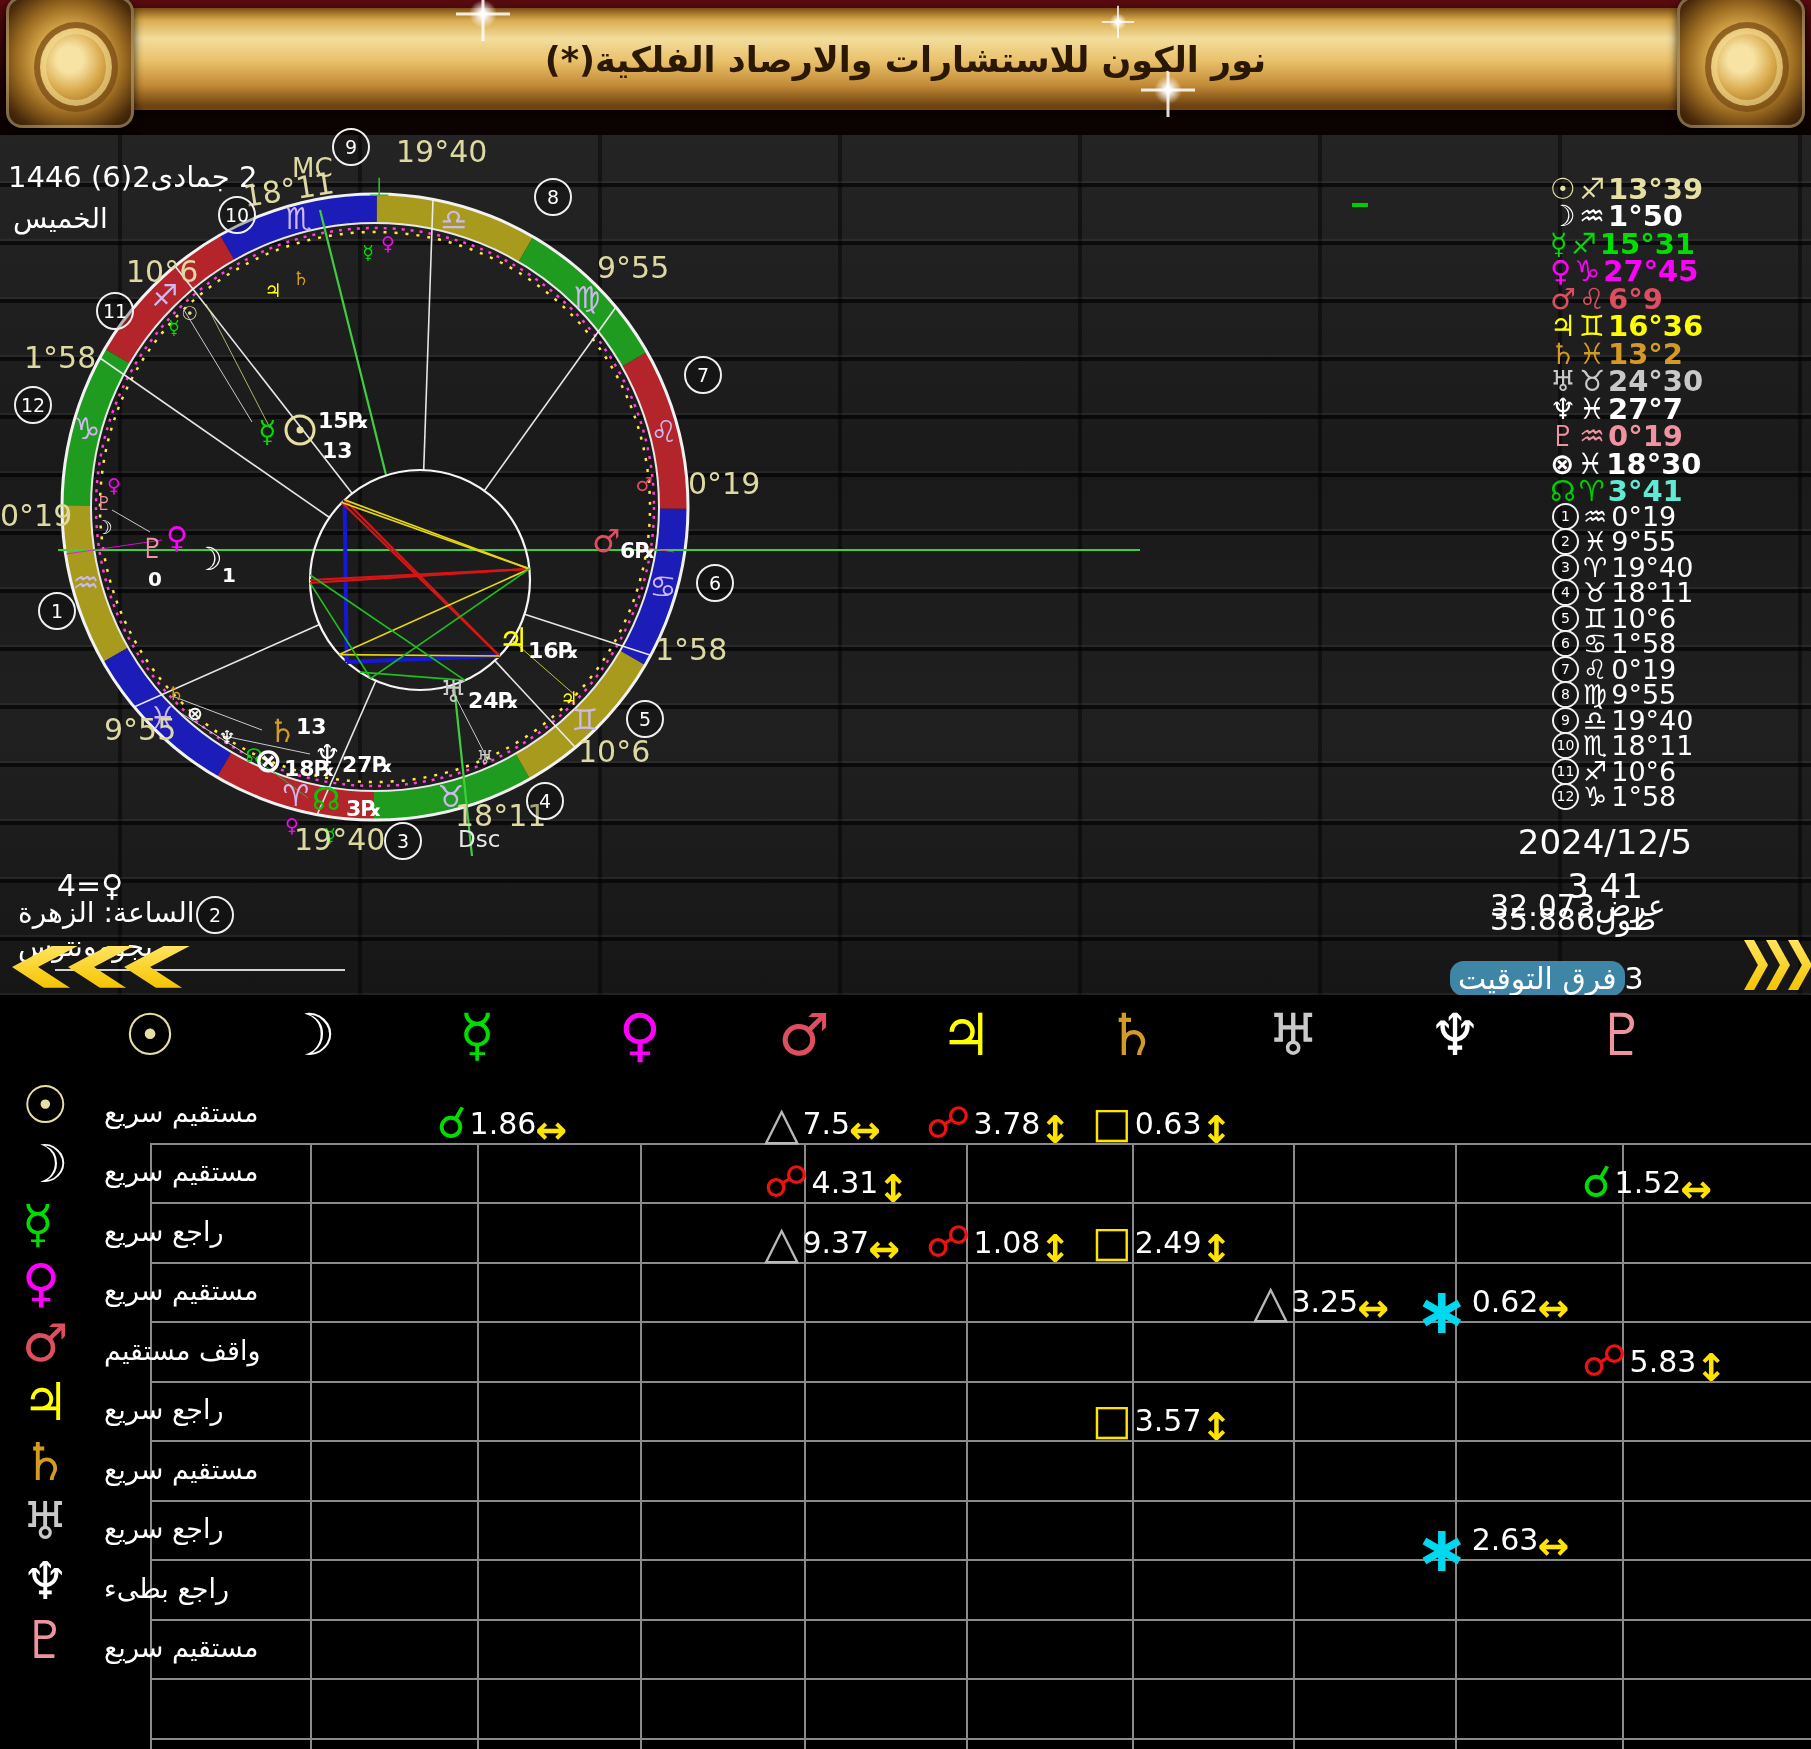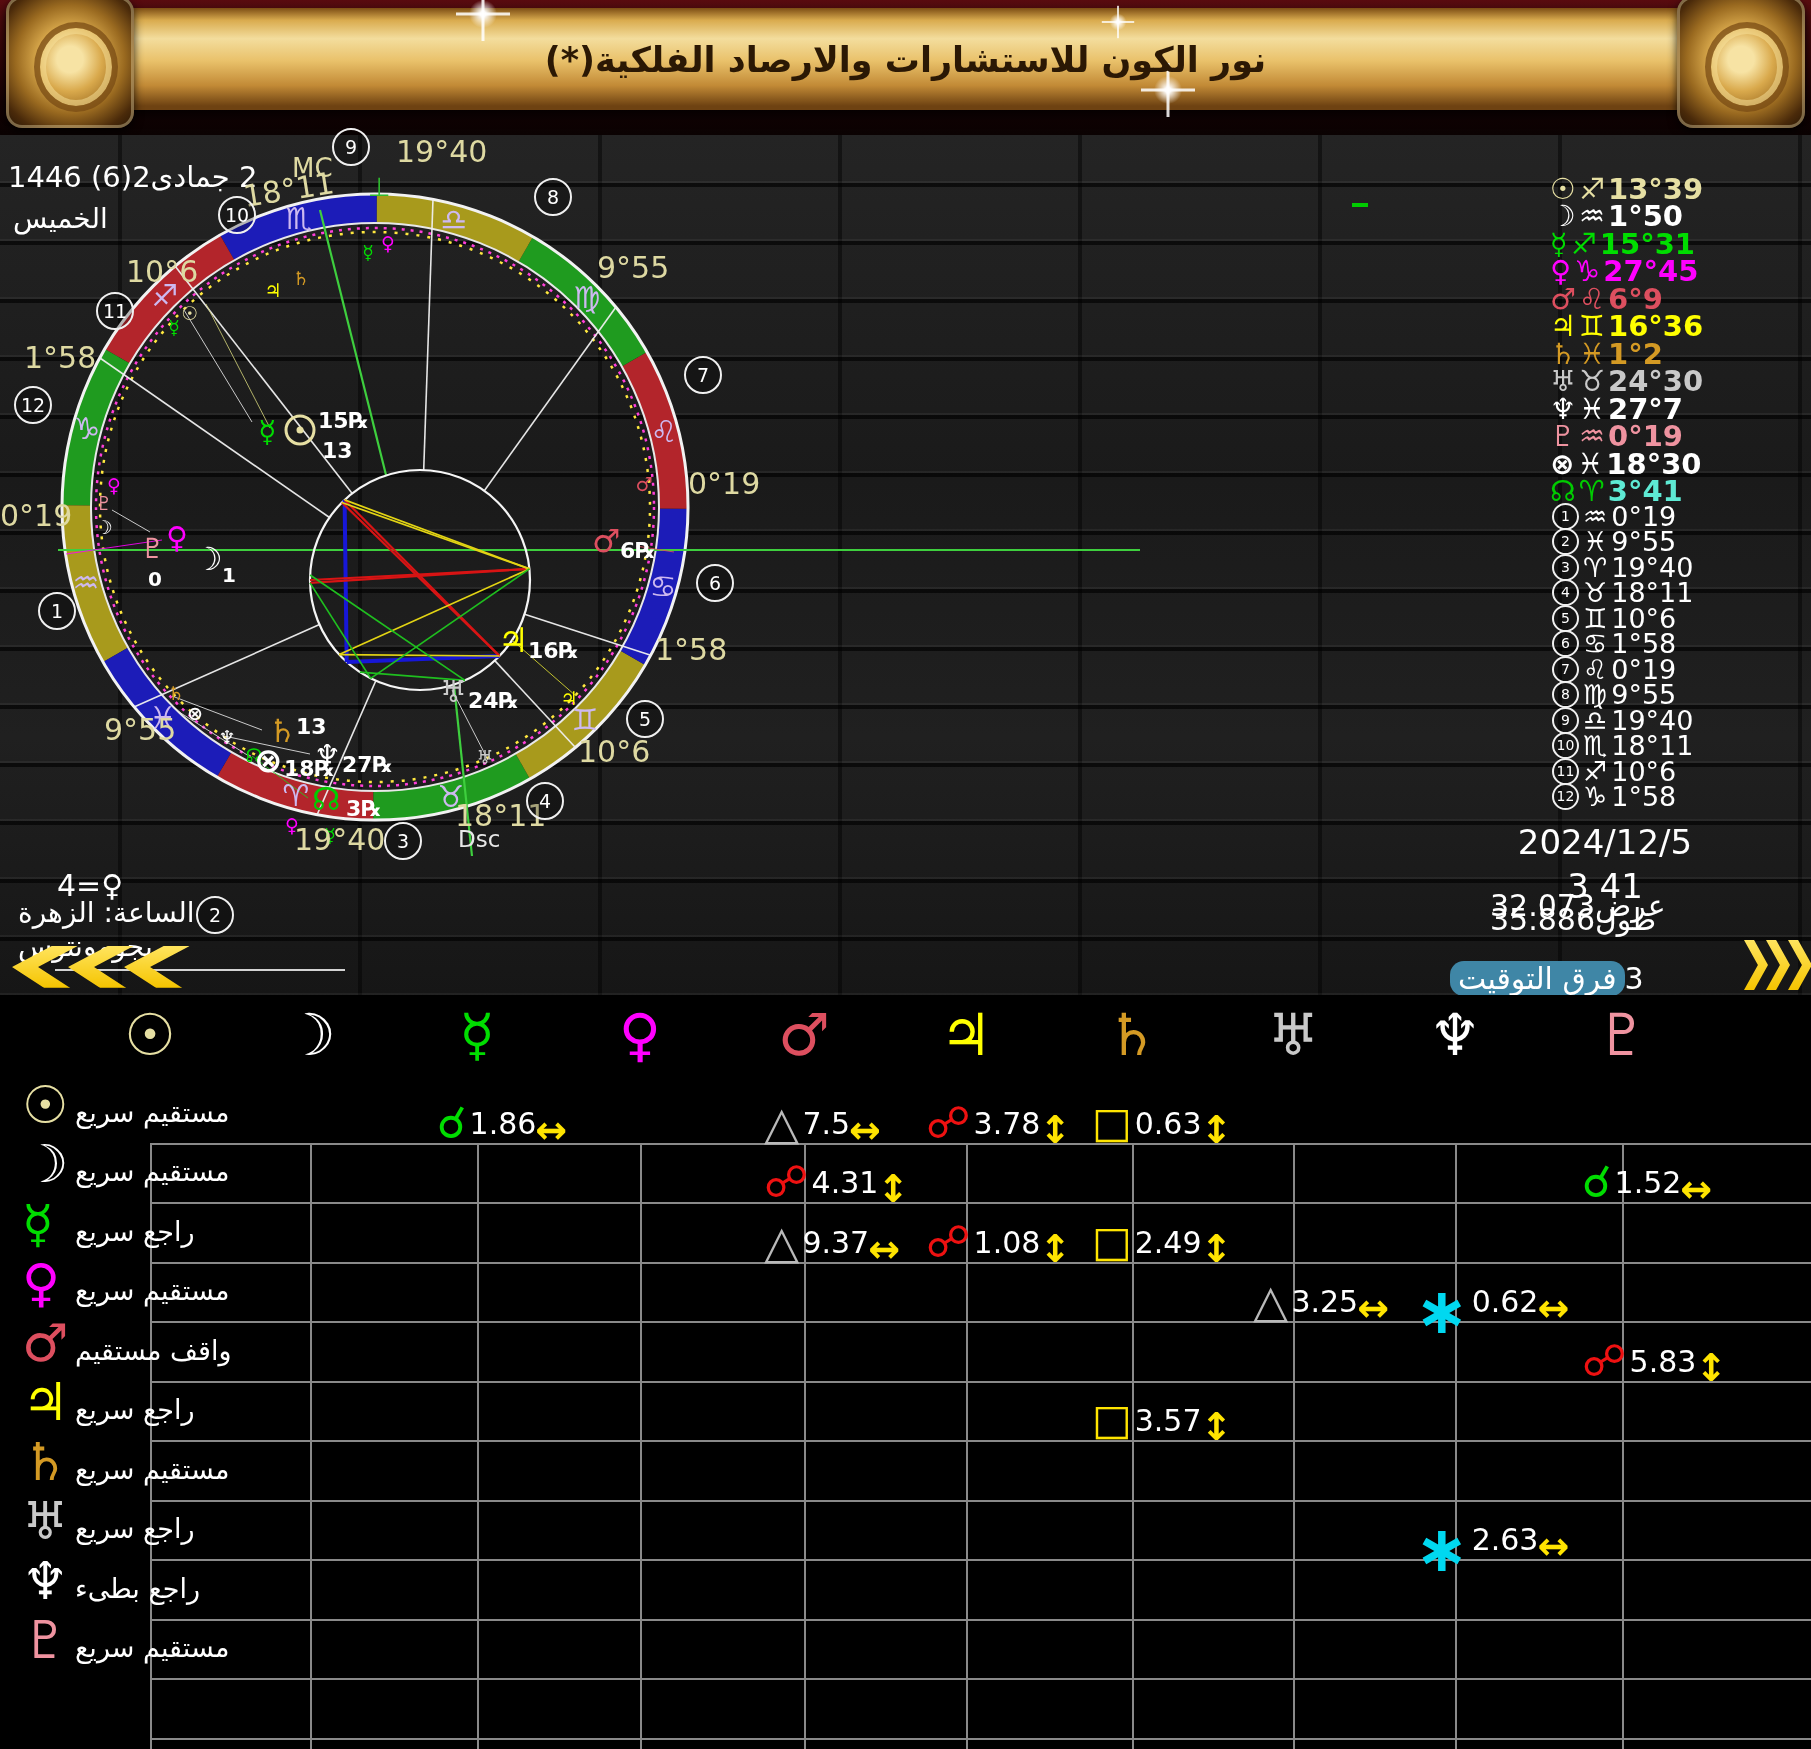--- a/index.html
+++ b/index.html
@@ -46,21 +46,21 @@
   .chev{position:absolute;background:linear-gradient(180deg,#ffe45e,#f5c400);
     filter:drop-shadow(0 0 2px #000);}
   .chev.left{clip-path:polygon(58% 0,100% 0,42% 50%,100% 100%,58% 100%,0 50%);}
   .chev.right{clip-path:polygon(0 0,42% 0,100% 50%,42% 100%,0 100%,58% 50%);}
   
   .aspect-area{position:absolute;left:0;top:995px;width:1811px;height:754px;background:#000;}
   .gl-h{position:absolute;height:2px;background:#8a8a8a;}
   .gl-v{position:absolute;width:2px;background:#8a8a8a;}
   .colglyph{position:absolute;width:90px;text-align:center;font-size:58px;font-weight:bold;top:6px;}
   .rowglyph{position:absolute;left:22px;font-size:52px;font-weight:bold;line-height:1;}
-  .rowstatus{position:absolute;left:75px;font-size:27px;color:#fff;direction:rtl;}
+  .rowstatus{position:absolute;left:104px;font-size:27px;color:#fff;direction:rtl;}
   .cell{position:absolute;display:flex;align-items:center;gap:3px;height:52px;}
   .cell .val{font-size:30px;color:#fff;}
   .cell .arr{font-size:38px;font-weight:bold;color:#ffe400;position:relative;top:7px;margin-left:-4px;}
   .sym{font-weight:bold;line-height:1;}
   .sym-conj{color:#00dd00;font-size:44px;}
   .sym-opp{color:#ee1111;font-size:44px;}
   .sym-trine{color:#b9b9b9;font-size:46px;}
   .sym-square{color:#ffe400;font-size:42px;}
   .sym-sextile{color:#00d8f0;font-size:64px;position:relative;top:10px;}
   
@@ -302,21 +302,21 @@
         <span>6°9</span>
       </div>
     <div class="prow c-jup" style="top:309px;">
         <span>♃</span>
         <span>♊</span>
         <span>16°36</span>
       </div>
     <div class="prow c-sat" style="top:337px;">
         <span>♄</span>
         <span>♓</span>
-        <span>1°2</span>
+        <span>13°2</span>
       </div>
     <div class="prow c-ura" style="top:364px;">
         <span>♅</span>
         <span>♉</span>
         <span>24°30</span>
       </div>
     <div class="prow c-nep" style="top:392px;">
         <span>♆</span>
         <span>♓</span>
         <span>27°7</span>

